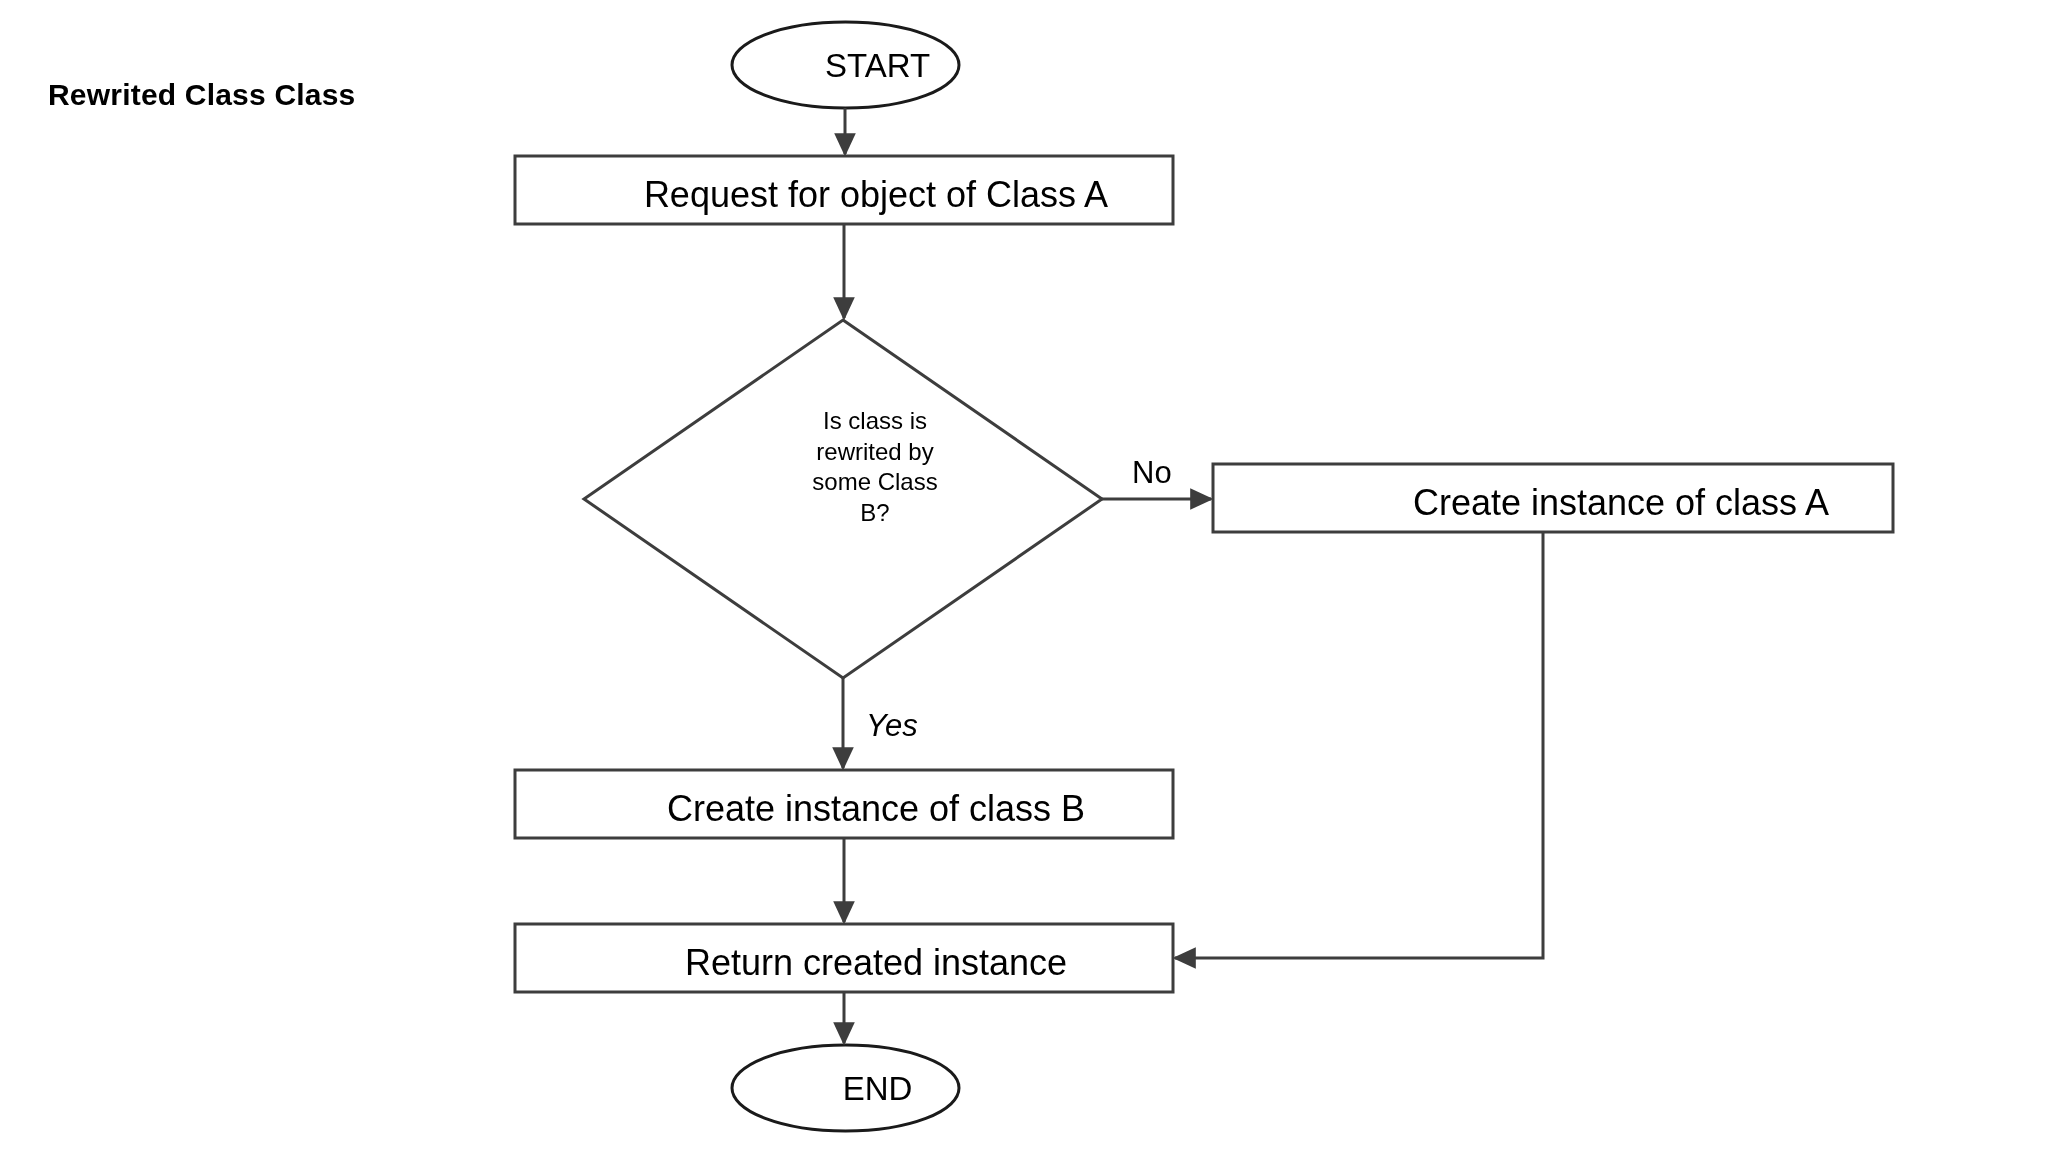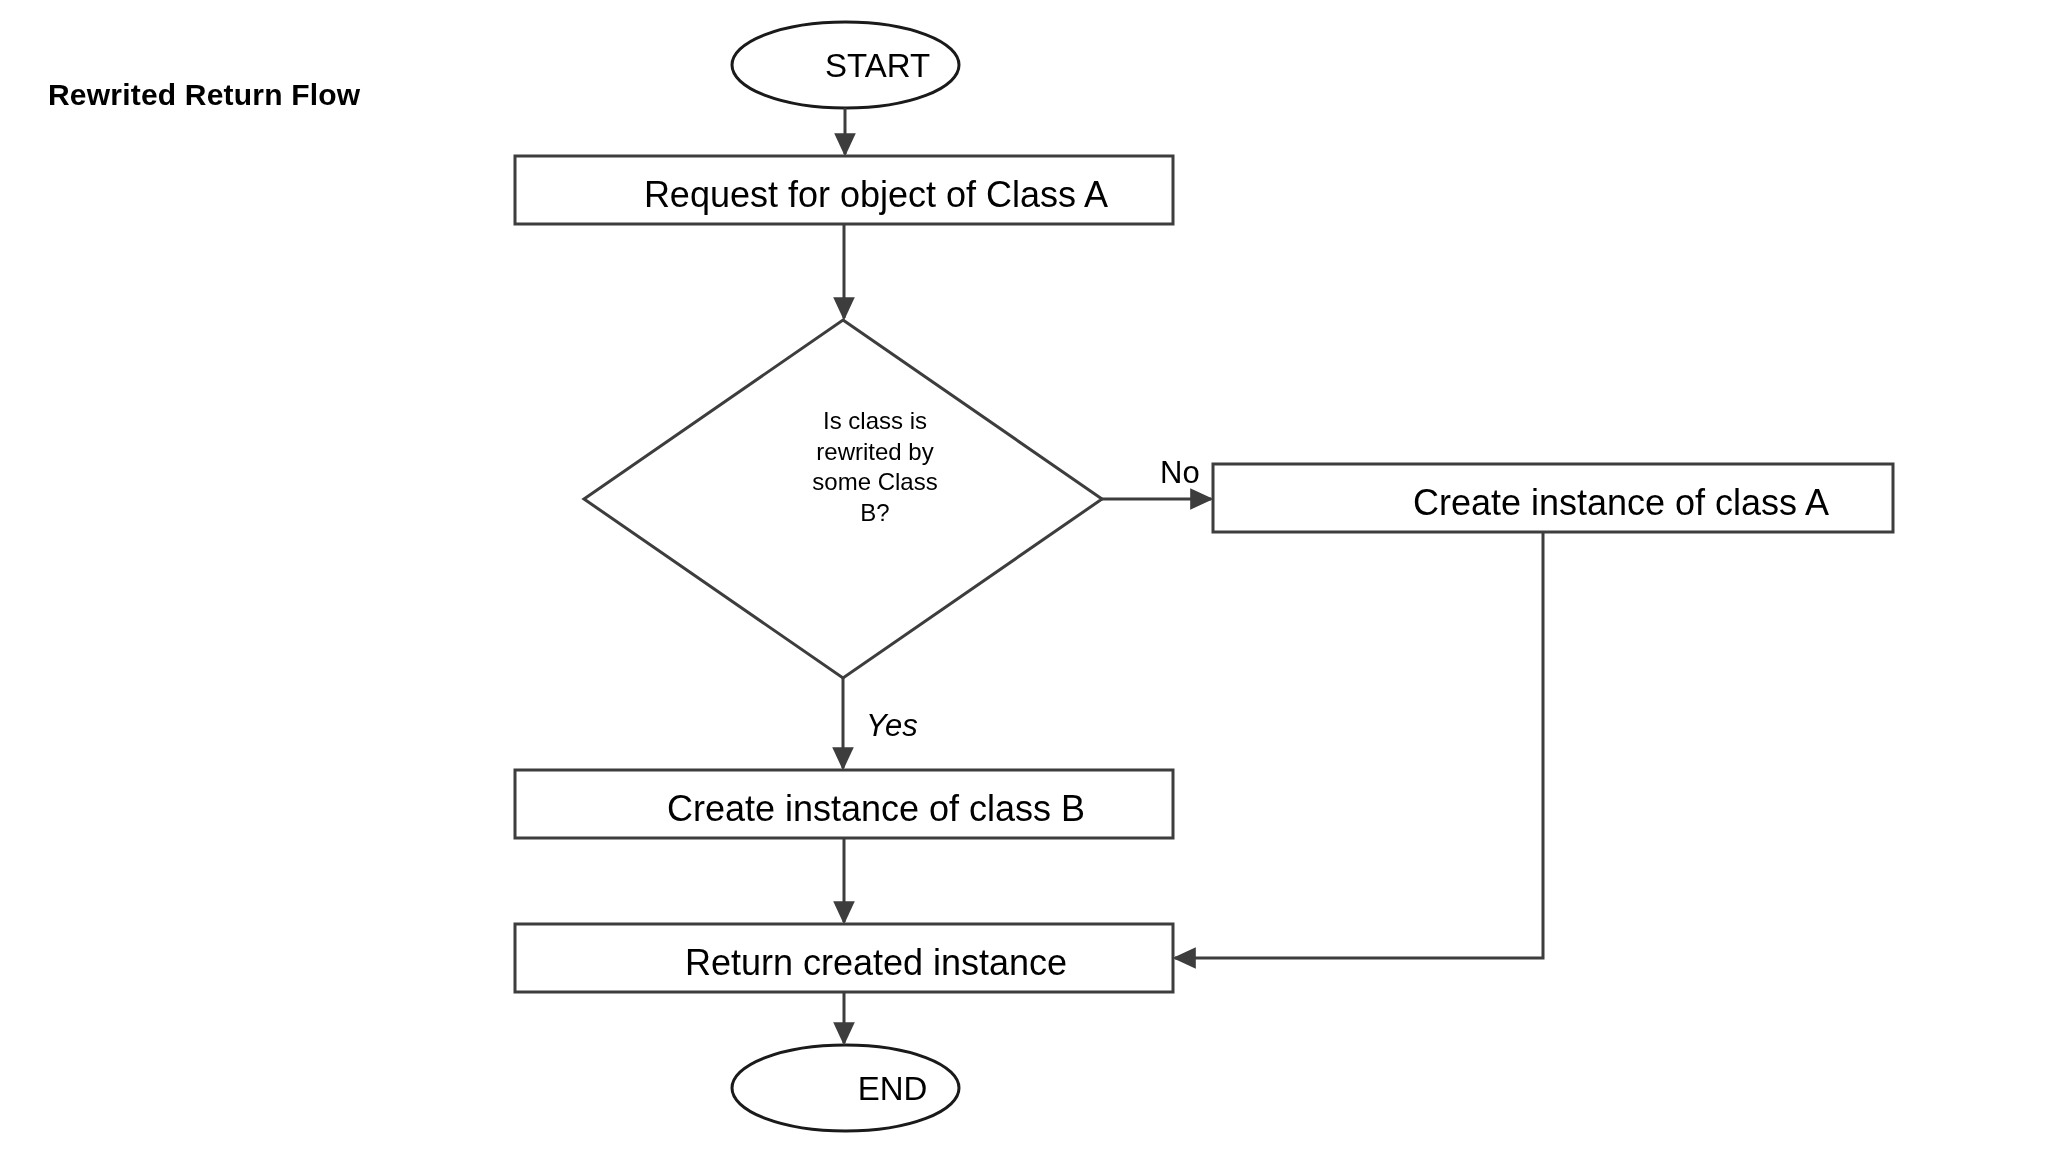--- a/index.html
+++ b/index.html
@@ -89,34 +89,34 @@
 
   <path d="M 843 678 L 843 768" fill="none" stroke="#3d3d3d" stroke-width="3" marker-end="url(#arrow)"></path>
 
   <path d="M 844 838 L 844 922" fill="none" stroke="#3d3d3d" stroke-width="3" marker-end="url(#arrow)"></path>
 
   <path d="M 1543 532 L 1543 958 L 1175 958" fill="none" stroke="#3d3d3d" stroke-width="3" marker-end="url(#arrow)"></path>
 
   <path d="M 844 992 L 844 1043" fill="none" stroke="#3d3d3d" stroke-width="3" marker-end="url(#arrow)"></path>
 </svg>
 
-<div class="diagram-title">Rewrited Return Flow</div>
+<div class="diagram-title">Rewrited Class Class</div>
 
 <div class="node-label terminal-label" style="left:732px; top:49px; width:227px;">START</div>
 
 <div class="node-label process-label" style="left:515px; top:177px; width:658px;">Request for object of Class A</div>
 
 <div class="node-label decision-label" style="left:686px; top:406px; width:314px;">Is class is
 rewrited by
 some Class
 B?</div>
 
 <div class="node-label process-label" style="left:1213px; top:485px; width:752px;">Create instance of class A</div>
 
 <div class="node-label process-label" style="left:515px; top:791px; width:658px;">Create instance of class B</div>
 
 <div class="node-label process-label" style="left:515px; top:945px; width:658px;">Return created instance</div>
 
-<div class="node-label terminal-label" style="left:747px; top:1072px; width:227px;">END</div>
+<div class="node-label terminal-label" style="left:732px; top:1072px; width:227px;">END</div>
 
-<div class="edge-label" style="left:1132px; top:455px;margin-left:28px;">No</div>
+<div class="edge-label" style="left:1132px; top:455px;">No</div>
 
 <div class="edge-label" style="left:866px; top:708px;font-style:italic;">Yes</div>
 
 </body></html>

